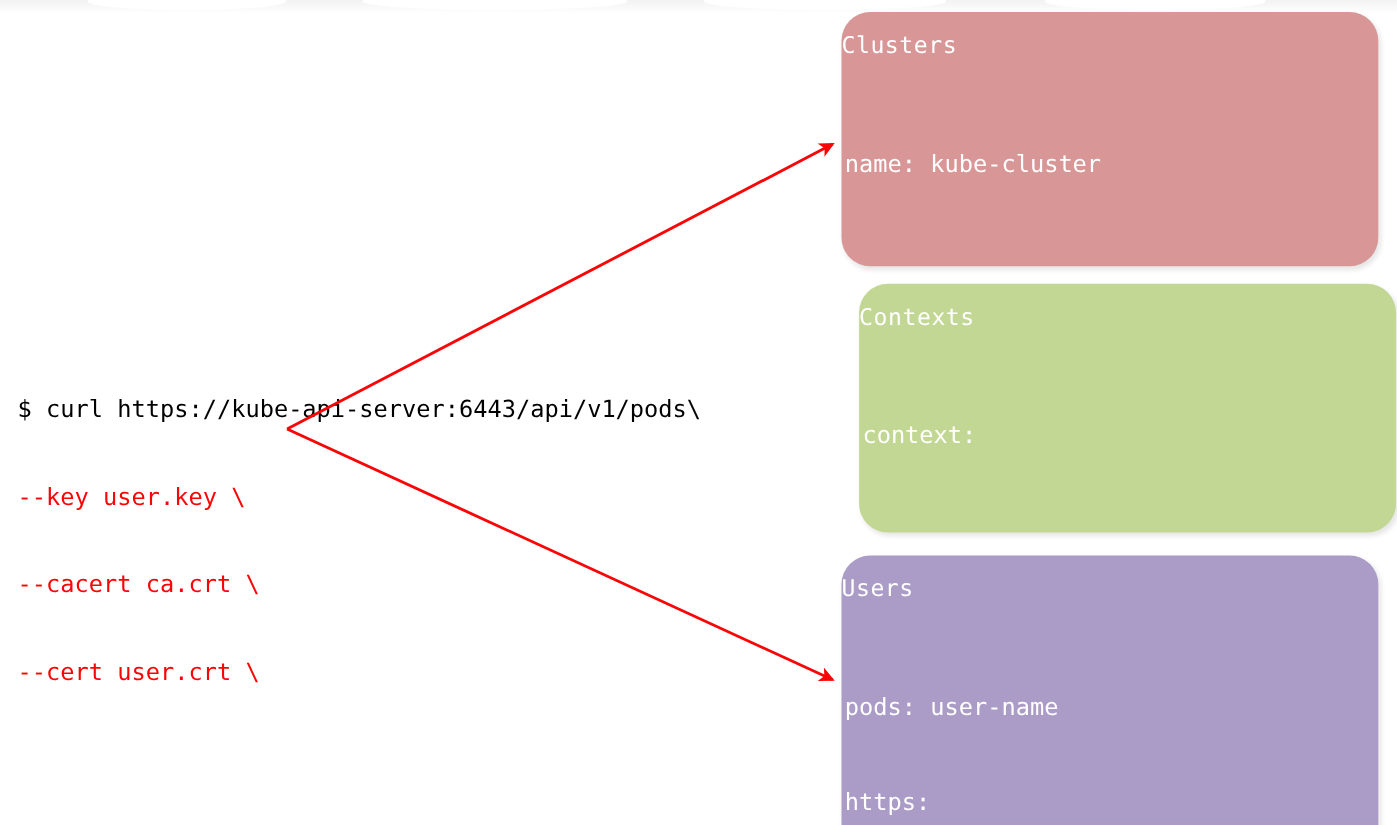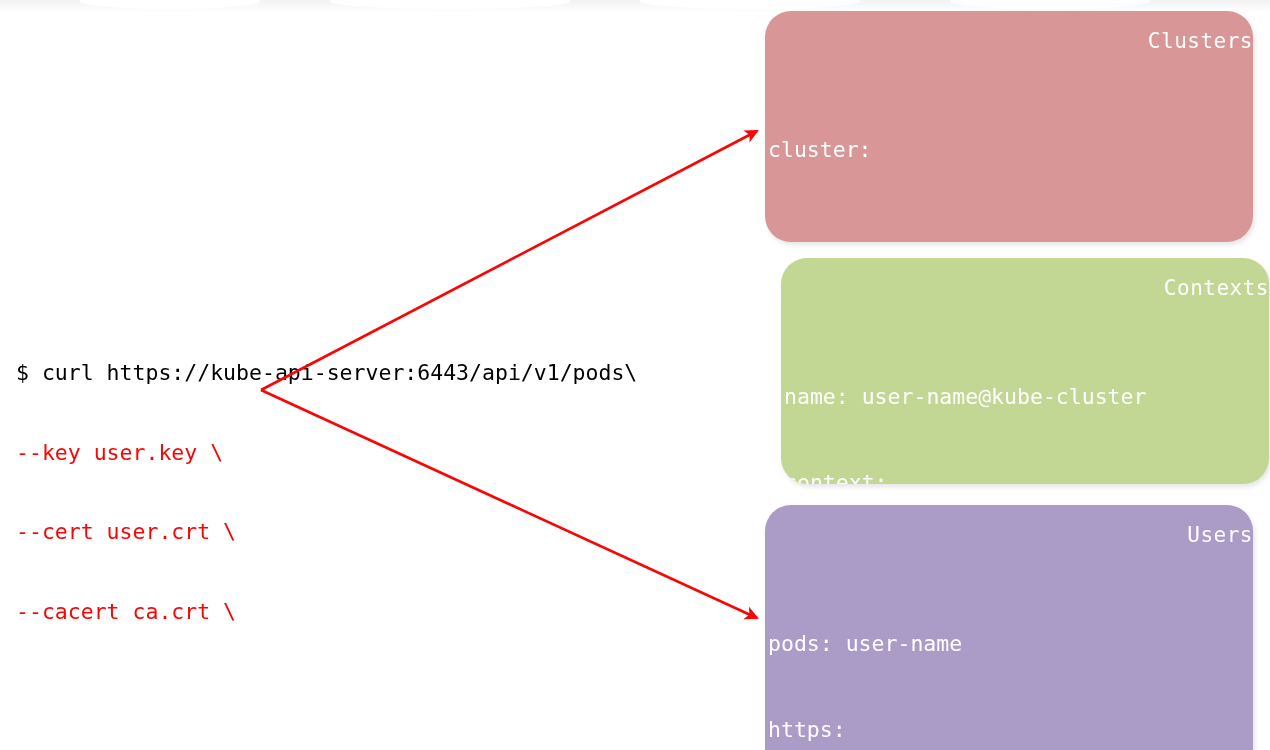--- a/index.html
+++ b/index.html
@@ -54,21 +54,21 @@
   .panel {
     position: absolute;
     left: 765px;
     width: 488px;
     border-radius: 26px;
     box-shadow: 2px 3px 5px rgba(0,0,0,0.10);
     box-sizing: border-box;
     overflow: hidden;
   }
   .panel-title {
-    text-align: right;
+    text-align: left;
     color: #ffffff;
     font-size: 21px;
     line-height: 24px;
     padding-top: 18px;
     letter-spacing: 0.5px;
   }
   .panel-body {
     padding-left: 3px;
     padding-top: 26px;
     font-size: 21.5px;
@@ -112,37 +112,36 @@
   <div class="top-haze">
     <div class="haze-notch" style="left:80px;  width:180px;"></div>
     <div class="haze-notch" style="left:330px; width:240px;"></div>
     <div class="haze-notch" style="left:640px; width:220px;"></div>
     <div class="haze-notch" style="left:950px; width:200px;"></div>
   </div>
 
   <div class="cmd-block">
     <span class="cmd-line black">$ curl https://kube-api-server:6443/api/v1/pods\</span>
     <span class="cmd-line red">--key user.key \</span>
+    <span class="cmd-line red">--cacert ca.crt \</span>
     <span class="cmd-line red">--cert user.crt \</span>
-    <span class="cmd-line red">--cacert ca.crt \</span>
   </div>
 
   <div class="panel" id="panel-clusters">
     <div class="panel-title">Clusters</div>
     <div class="panel-body">
-      <span class="yaml-line">cluster:</span>
+      <span class="yaml-line">name: kube-cluster</span>
       
       
     </div>
   </div>
 
   <div class="panel" id="panel-contexts">
     <div class="panel-title">Contexts</div>
     <div class="panel-body">
-      <span class="yaml-line">name: user-name@kube-cluster</span>
       <span class="yaml-line">context:</span>
       
       
     </div>
   </div>
 
   <div class="panel" id="panel-users">
     <div class="panel-title">Users</div>
     <div class="panel-body">
       <span class="yaml-line">pods: user-name</span>

